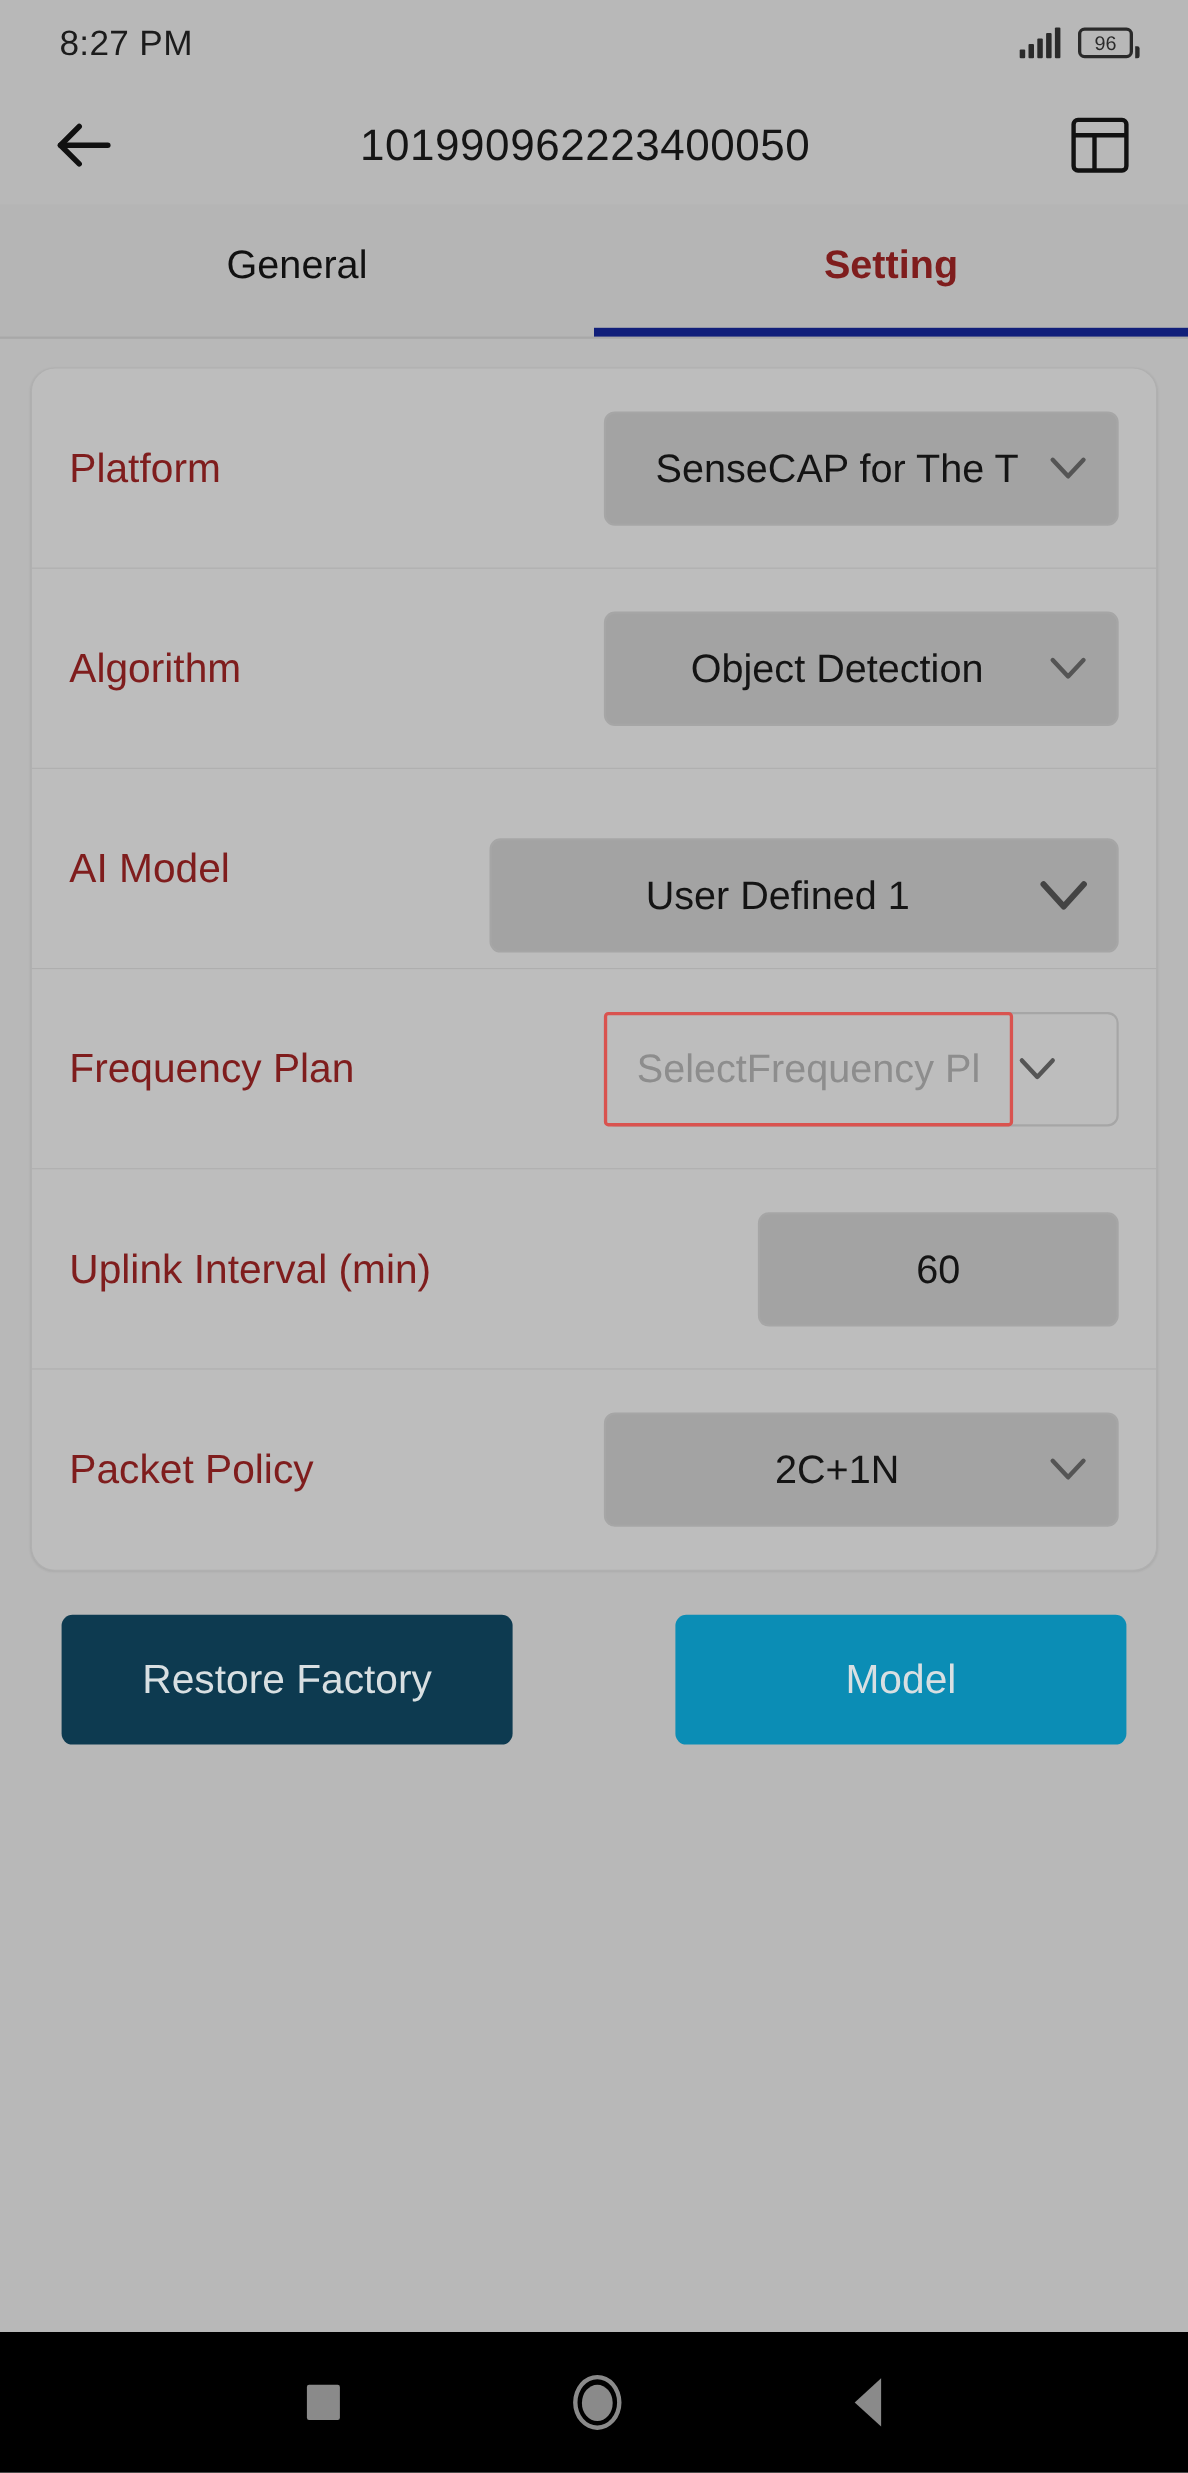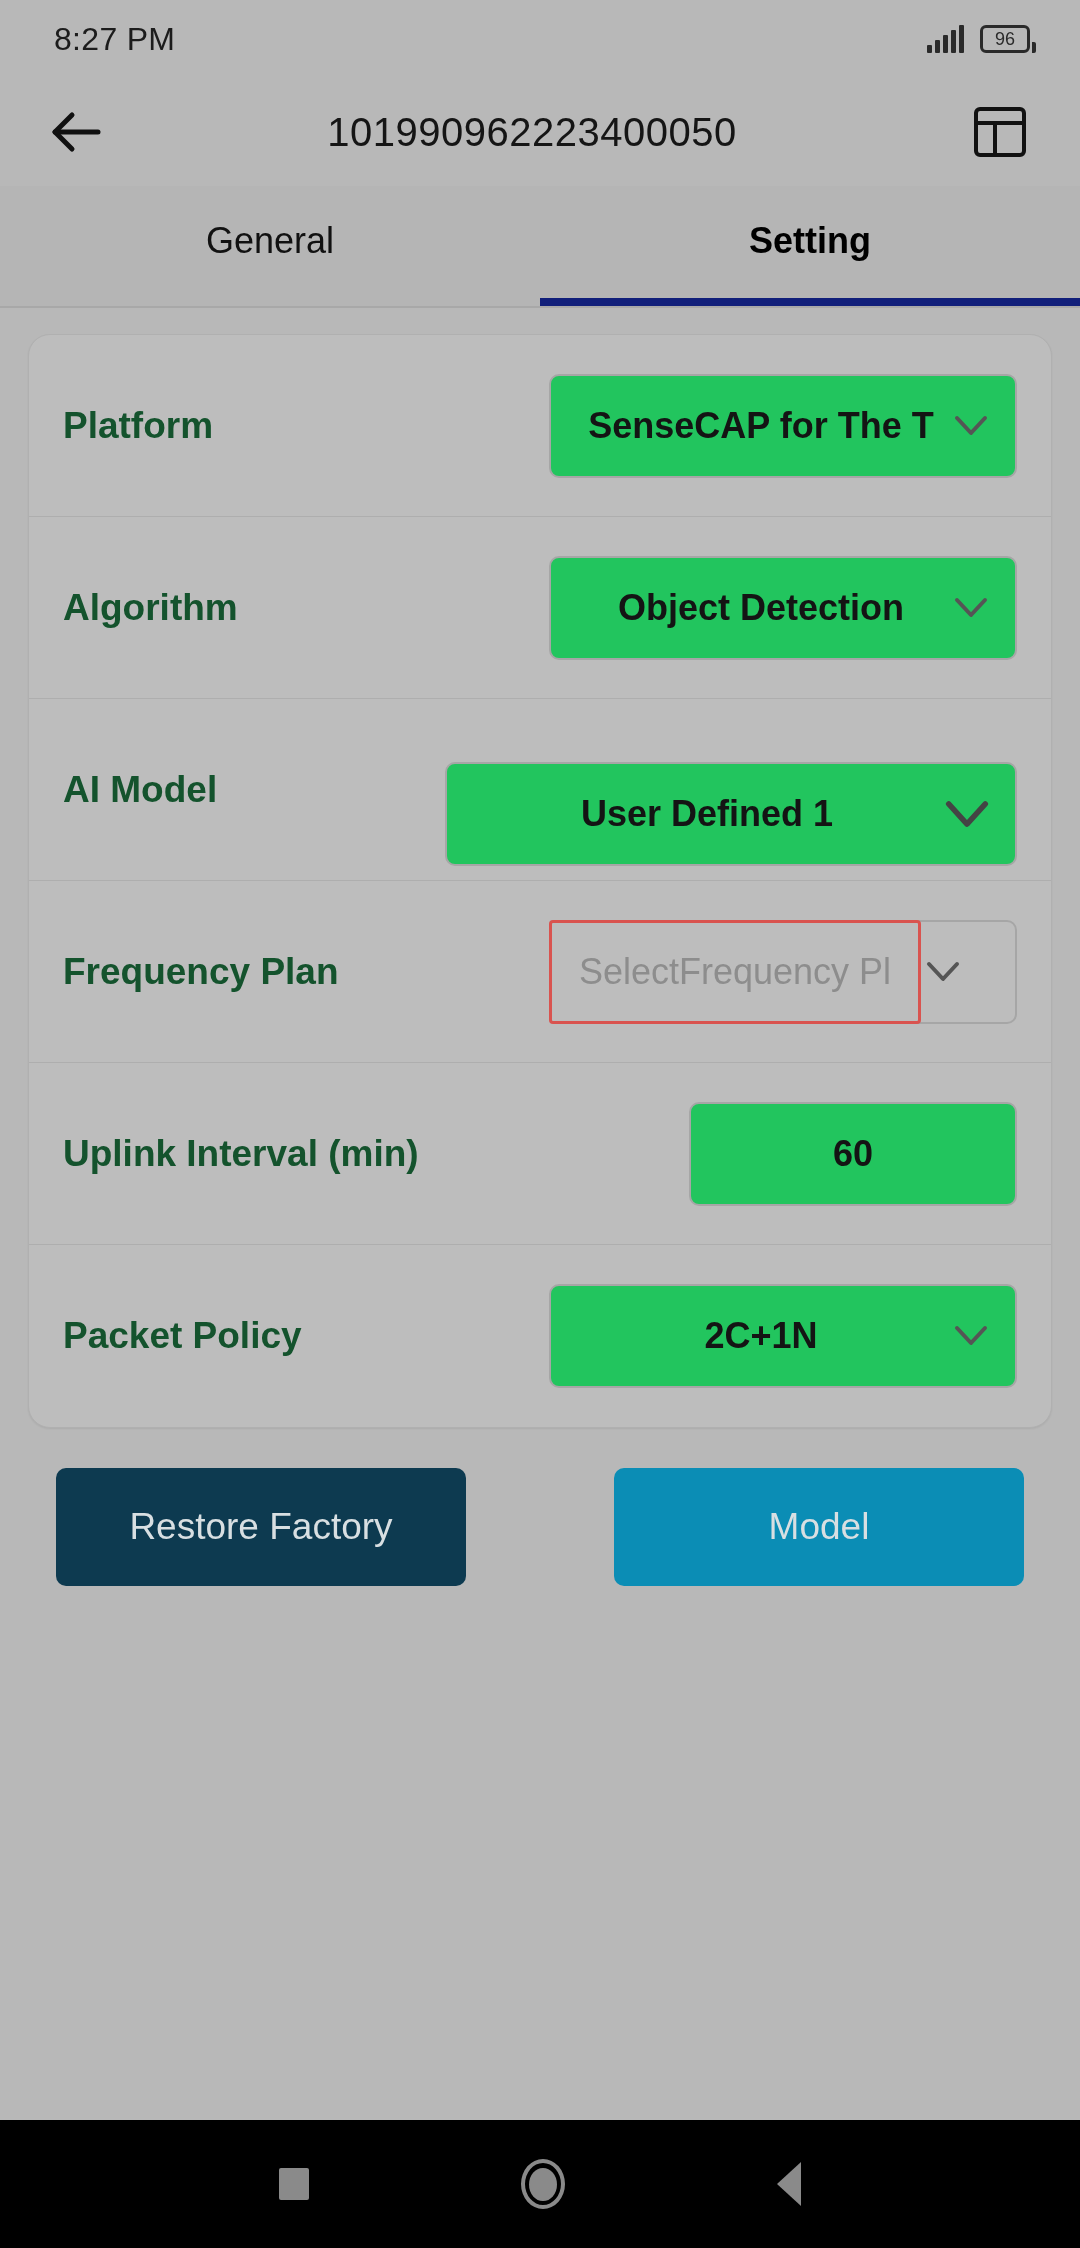--- a/index.html
+++ b/index.html
@@ -67,21 +67,21 @@
     background:#b5b5b5;
     border-bottom:2px solid #a8a8a8;
     position:relative;
   }
   .tab{
     flex:1; display:flex; align-items:center; justify-content:center;
     font-size:36px; color:#111; cursor:pointer;
     padding-bottom:10px;
     position:relative;
   }
-  .tab.active{ color:#000000; font-weight:700; }
+  .tab.active{ color:#7f1d1d; font-weight:700; }
   .tab.active::after{
     content:""; position:absolute; left:0; right:0; bottom:0;
     height:8px; background:#111f7a;
   }
 
   
   .content{ padding:26px 28px 0 28px; }
   .card{
     background:#bdbdbd;
     border-radius:22px;
@@ -90,33 +90,32 @@
     overflow:hidden;
   }
   .row{
     display:flex; align-items:center;
     height:182px;
     padding:0 34px;
     border-bottom:1px solid #aeaeae;
   }
   .row:last-child{ border-bottom:none; }
   .row-label{
-    font-size:37px; color:#14532d; font-weight:700;
+    font-size:37px; color:#7f1d1d; font-weight:400;
     flex:1; white-space:nowrap;
   }
 
   
   .field{
     height:104px;
     border:2px solid #a6a6a6;
     border-radius:10px;
-    background:#22c55e;
+    background:#a3a3a3;
     display:flex; align-items:center;
     cursor:pointer;
-    font-weight:bold;
   }
   .field.select{ width:468px; padding:0 22px 0 0; }
   .field.select-wide{ width:572px; padding:0 26px 0 0;margin-top:48px; }
   .field.input{ width:328px; justify-content:center; }
   .field-value{
     flex:1; font-size:36px; color:#141414;
     text-align:center;
     overflow:hidden; white-space:nowrap;
     padding-left:22px;
   }

